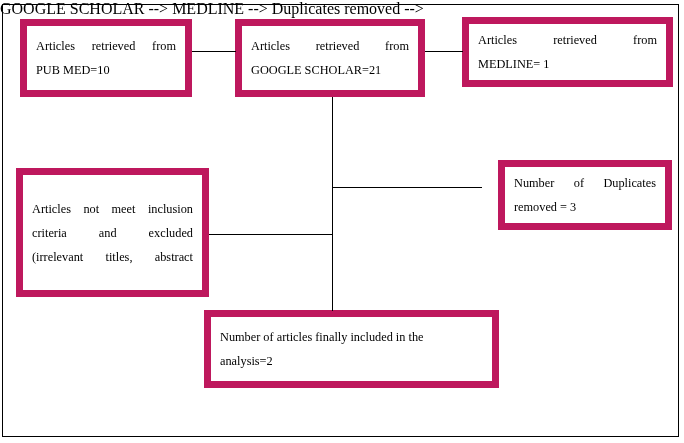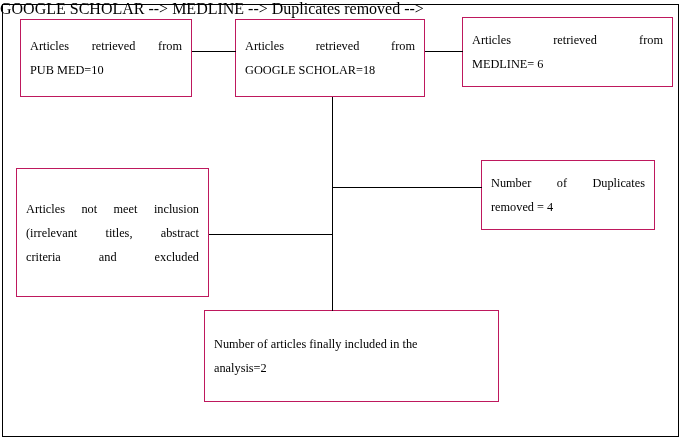--- a/index.html
+++ b/index.html
@@ -23,21 +23,21 @@
     top: 4px;
     width: 677px;
     height: 433px;
     border: 1px solid #000000;
     box-sizing: border-box;
   }
   
   .node {
     position: absolute;
     box-sizing: border-box;
-    border: 1px solid #be185d;
+    border: 7px solid #be185d;
     background: #ffffff;
     color: #000000;
     font-size: 12.3px;
     line-height: 24px;
     text-align: justify;
     text-justify: inter-word;
     padding: 0 9px;
     display: flex;
     flex-direction: column;
     justify-content: center;
@@ -68,42 +68,42 @@
   <div id="outer-frame"></div>
 
   
   <div class="node" style="left:20px; top:19px; width:172px; height:78px;">
     <span class="line just">Articles retrieved from</span>
     <span class="line">PUB MED=10</span>
   </div>
 
   <div class="node" style="left:235px; top:19px; width:190px; height:78px;">
     <span class="line just">Articles retrieved from</span>
-    <span class="line">GOOGLE SCHOLAR=18</span>
+    <span class="line">GOOGLE SCHOLAR=21</span>
   </div>
 
   <div class="node" style="left:462px; top:17px; width:211px; height:70px;">
     <span class="line just">Articles retrieved from</span>
-    <span class="line">MEDLINE= 6</span>
+    <span class="line">MEDLINE= 1</span>
   </div>
 
   
   <div class="node" style="left:16px; top:168px; width:193px; height:129px;">
     <span class="line just">Articles not meet inclusion</span>
+    <span class="line just">criteria and excluded</span>
     <span class="line just">(irrelevant titles, abstract</span>
-    <span class="line just">criteria and excluded</span>
   </div>
 
-  <div class="node" style="left:481px; top:160px; width:174px; height:70px;">
+  <div class="node" style="left:498px; top:160px; width:174px; height:70px;">
     <span class="line just">Number of Duplicates</span>
-    <span class="line">removed = 4</span>
+    <span class="line">removed = 3</span>
   </div>
 
   
-  <div class="node" style="left:204px; top:310px; width:295px; height:92px;">
+  <div class="node" style="left:204px; top:310px; width:295px; height:78px;">
     <span class="line">Number of articles finally included in the</span>
     <span class="line">analysis=2</span>
   </div>
 
   
     GOOGLE SCHOLAR --&gt;
   <div class="conn h" style="left:192px; top:51px; width:44px;"></div>
 
     MEDLINE --&gt;
   <div class="conn h" style="left:425px; top:51px; width:38px;"></div>

